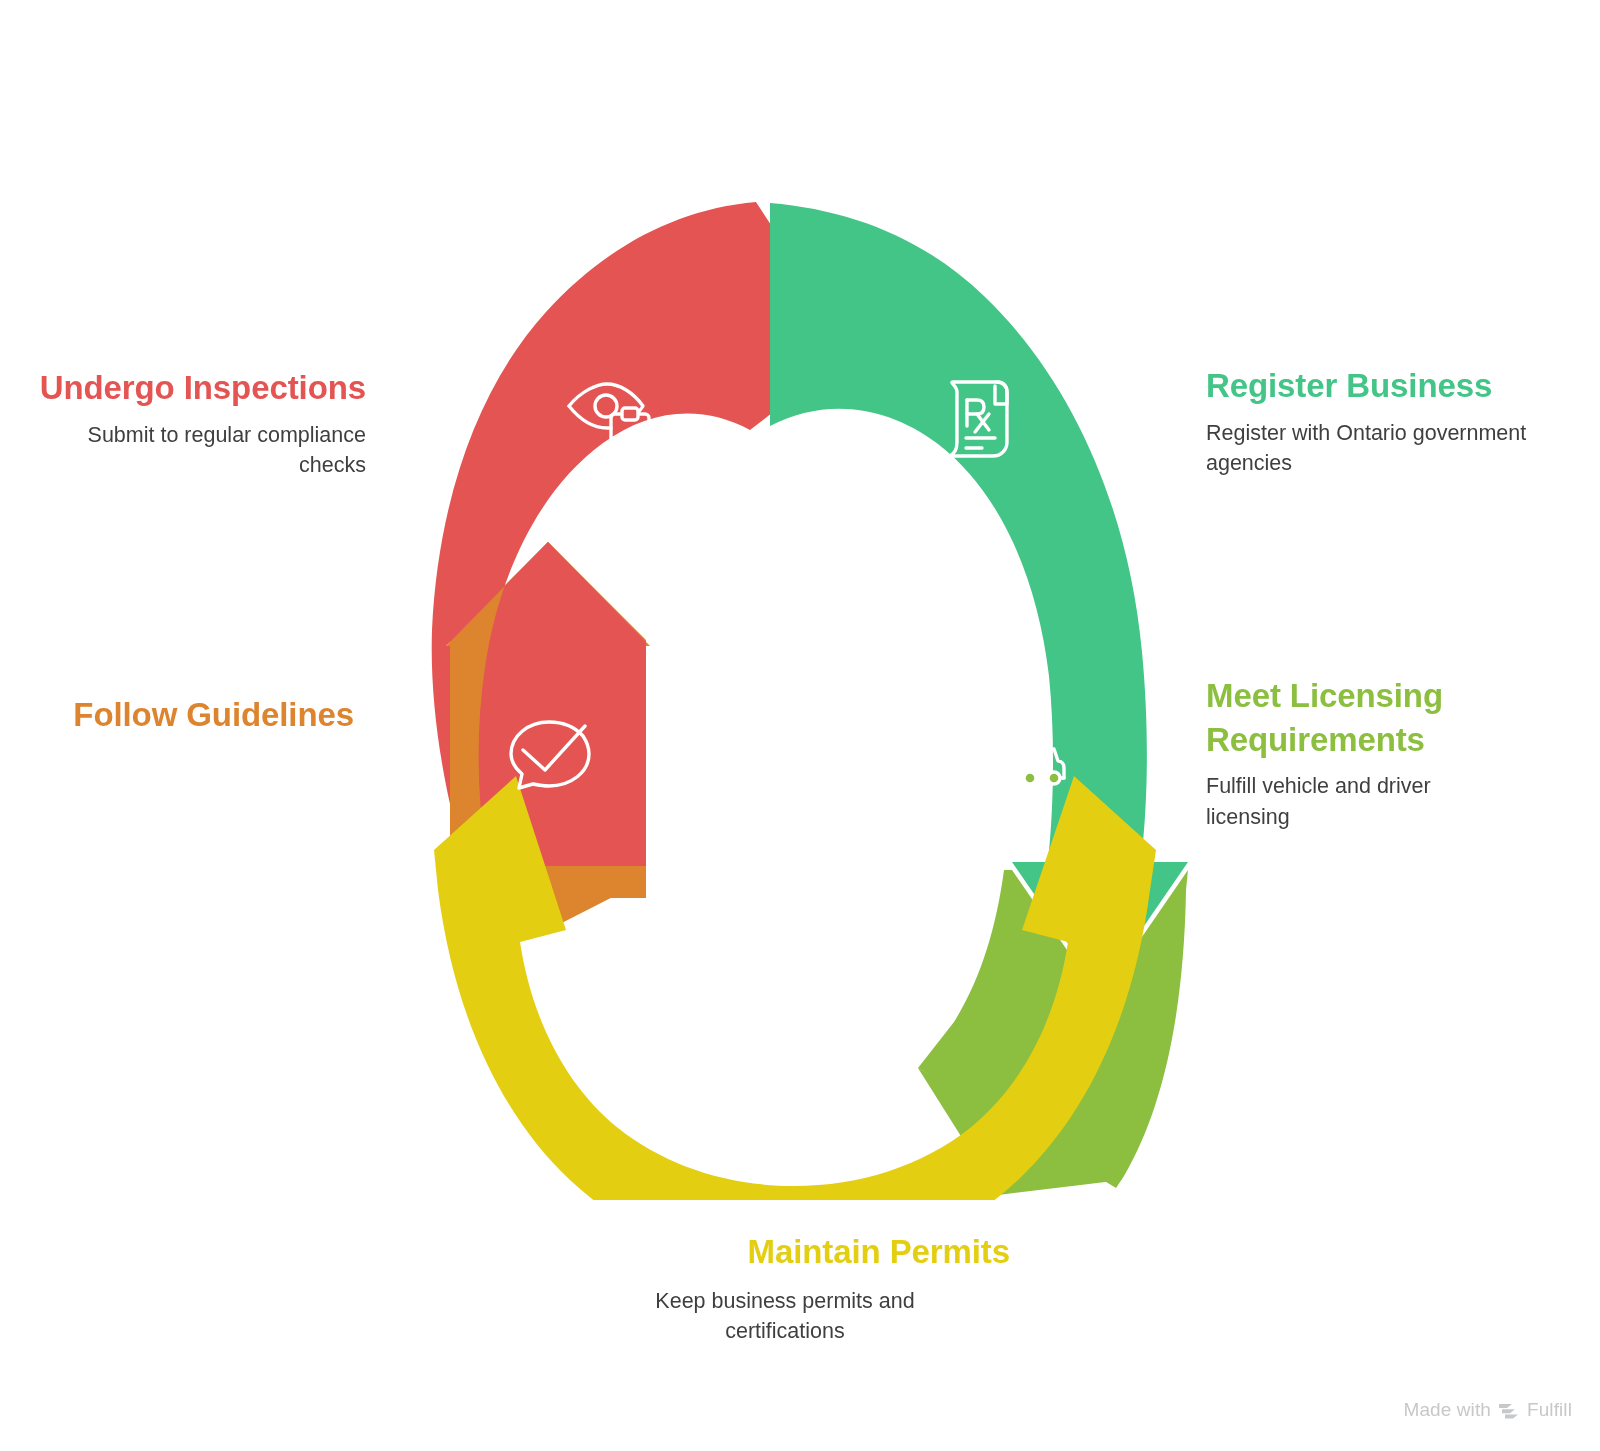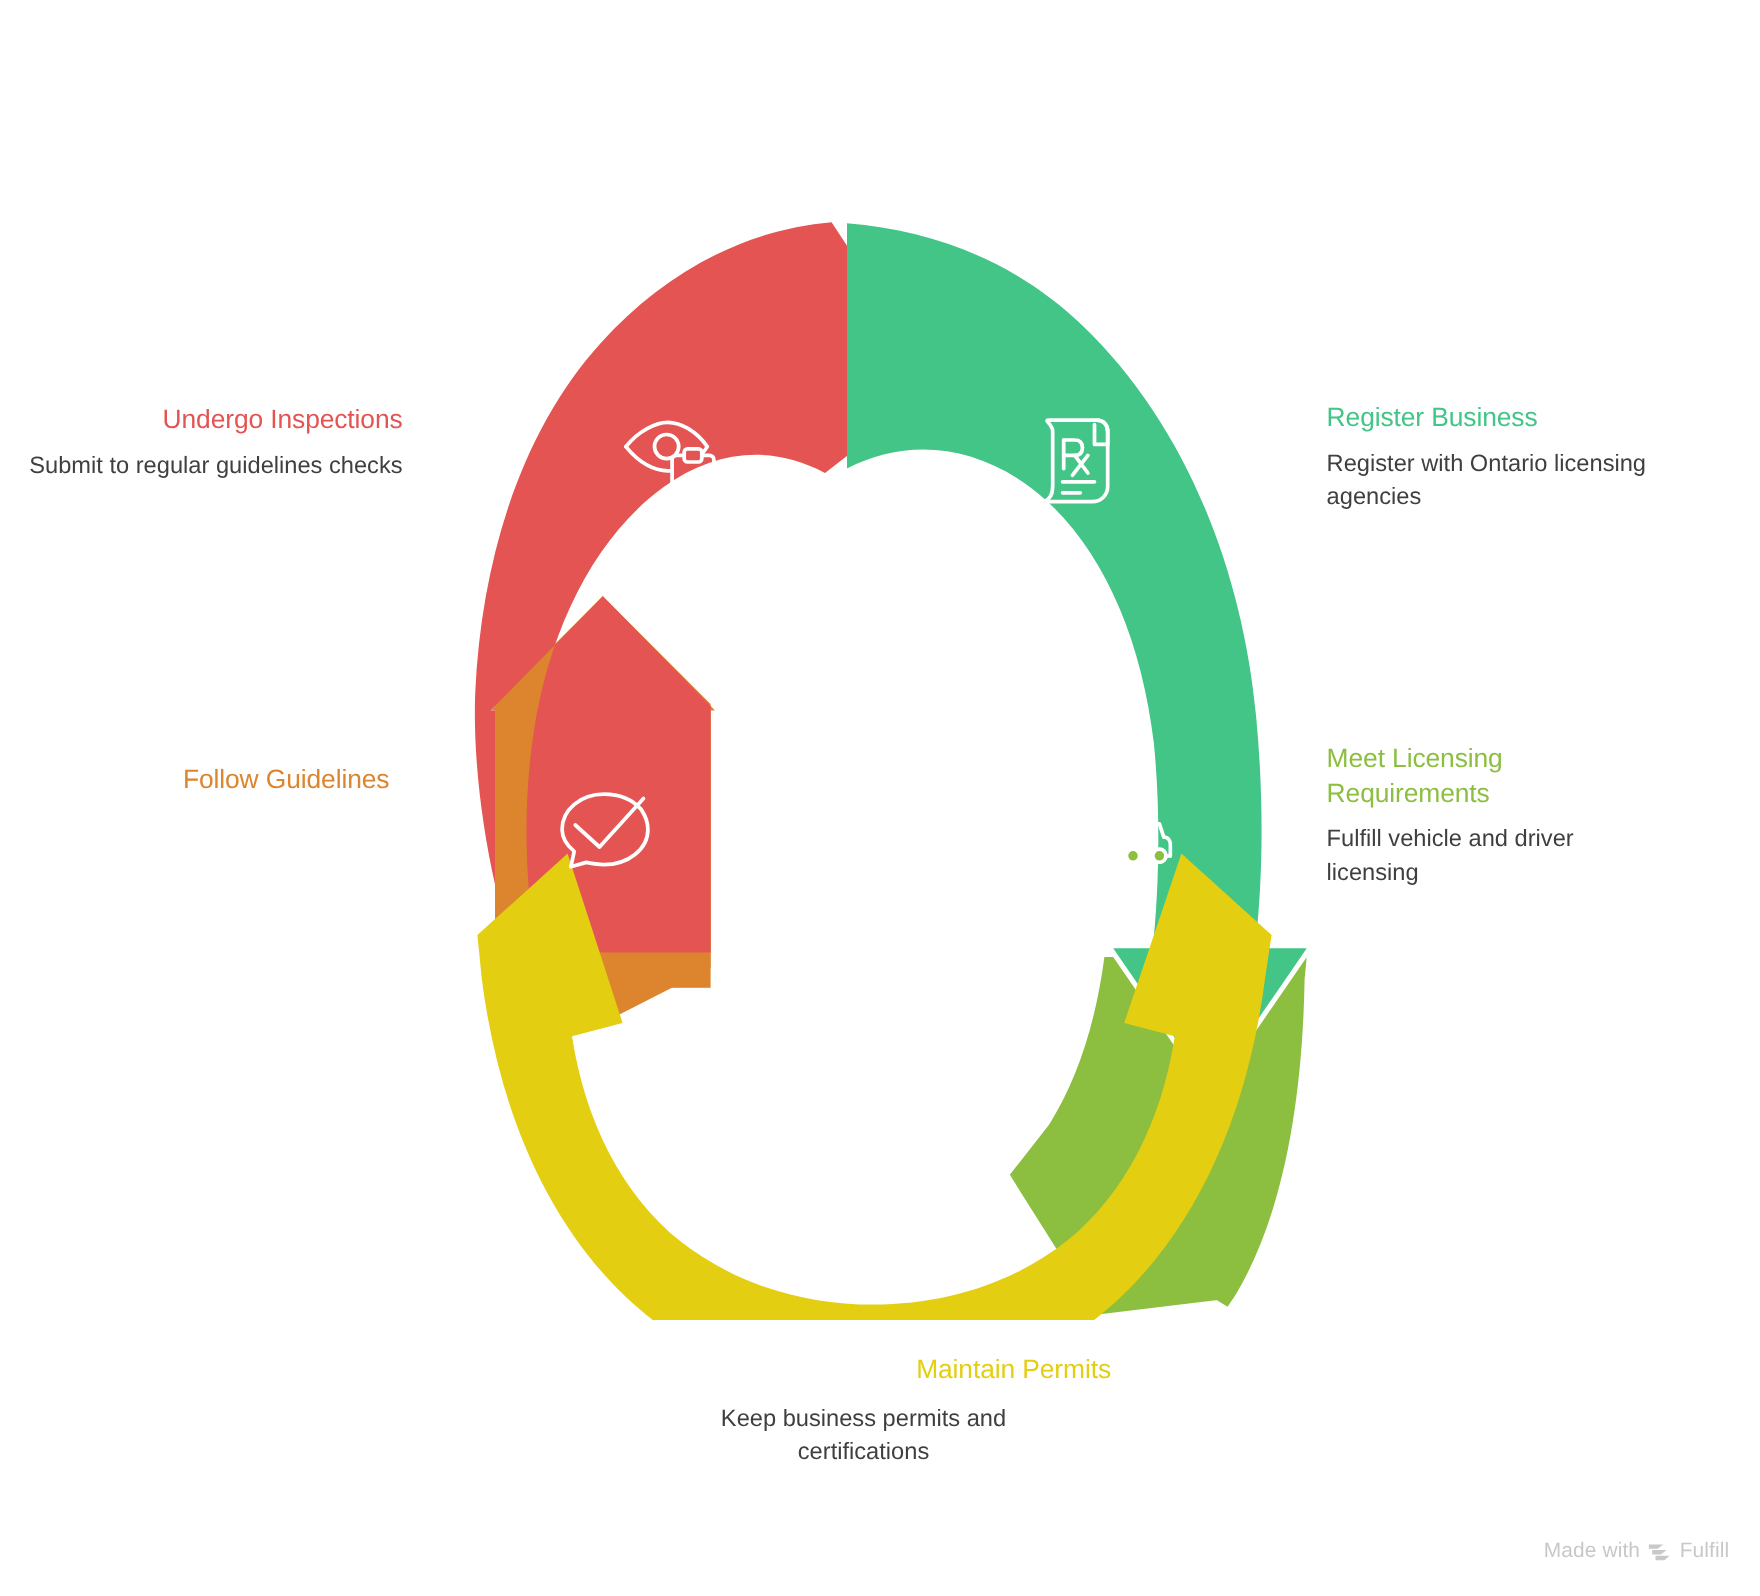--- a/index.html
+++ b/index.html
@@ -31,22 +31,22 @@
     top: 190px;
     width: 790px;
     height: 1010px;
   }
 
   
   .label {
     position: absolute;
   }
   .label .title {
-    font-size: 24px;
-    font-weight: normal;
+    font-size: 33px;
+    font-weight: bold;
     line-height: 1.32;
     margin: 0 0 10px 0;
     letter-spacing: -0.1px;
   }
   .label .desc {
     font-size: 21.5px;
     font-weight: normal;
     line-height: 1.42;
     color: #3f3f3f;
     margin: 0;
@@ -239,30 +239,30 @@
     <path d="M 10 30 L 34 30 L 34 78 L 10 78 Z"></path>
     <path d="M 15 40 L 26 40"></path>
     <path d="M 15 52 L 26 52"></path>
     <path d="M 16 68 L 28 68 L 28 78 L 16 78 Z"></path>
     <circle cx="66" cy="60" r="20"></circle>
     <path d="M 57 60 L 64 68 L 77 52"></path>
   </svg>
 
   <div class="label left" id="label-inspections">
     <p class="title" style="color:#e35453;">Undergo Inspections</p>
-    <p class="desc">Submit to regular guidelines checks</p>
+    <p class="desc">Submit to regular compliance checks</p>
   </div>
 
   <div class="label left" id="label-guidelines">
     <p class="title" style="color:#dd842e;">Follow Guidelines</p>
   </div>
 
   <div class="label right" id="label-register">
     <p class="title" style="color:#42c586;">Register Business</p>
-    <p class="desc">Register with Ontario licensing agencies</p>
+    <p class="desc">Register with Ontario government agencies</p>
   </div>
 
   <div class="label right" id="label-licensing">
     <p class="title" style="color:#8cbe3f; max-width:250px;">Meet Licensing Requirements</p>
     <p class="desc" style="max-width:260px;">Fulfill vehicle and driver licensing</p>
   </div>
 
   <div class="label center" id="label-permits">
     <p class="title" style="color:#e3ce12;">Maintain Permits</p>
     <p class="desc" style="max-width:330px; margin:12px auto;">Keep business permits and certifications</p>

